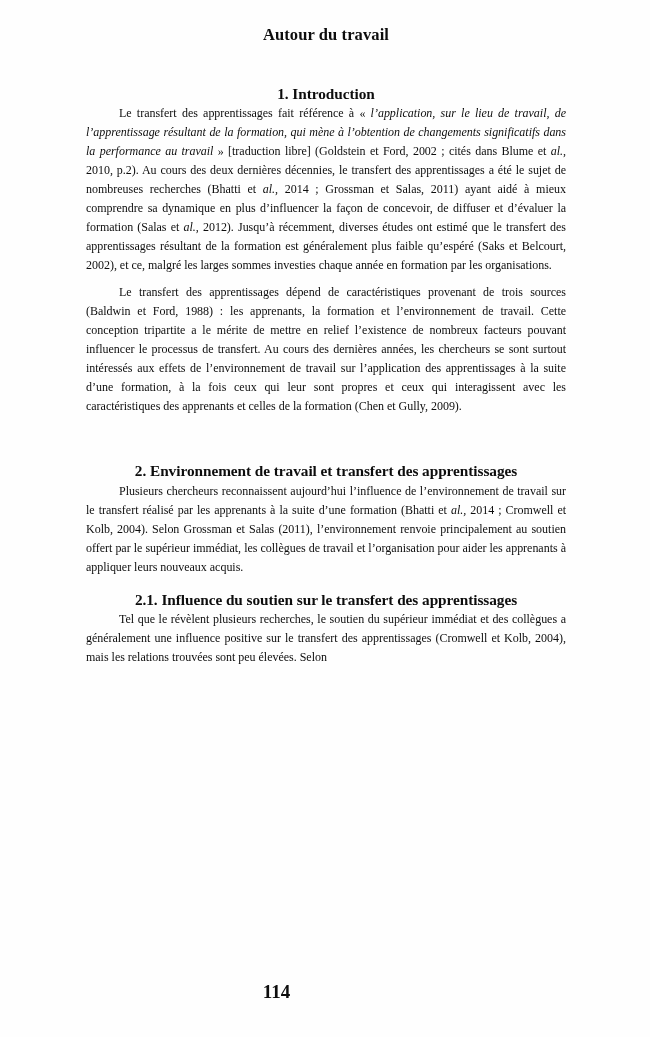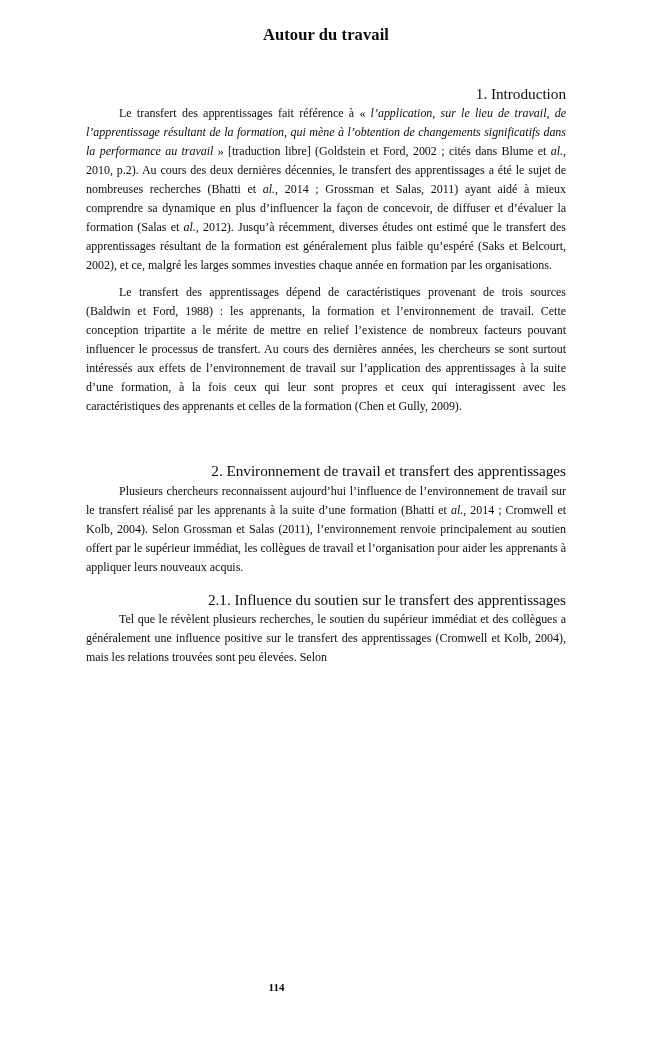--- a/index.html
+++ b/index.html
@@ -35,24 +35,24 @@
   .doc-title {
     text-align: center;
     font-weight: bold;
     font-size: 16.5px;
     line-height: 21px;
     margin-top: 24px;
     letter-spacing: 0.1px;
   }
 
   .section-heading {
-    font-weight: normal;
+    font-weight: bold;
     font-size: 15.3px;
     line-height: 21.4px;
-    text-align: right;
+    text-align: center;
     letter-spacing: -0.05px;
   }
 
   .h-intro { margin-top: 38px; }
   .h-sec2  { margin-top: 44px; }
   .h-sec21 { margin-top: 12px; }
 
   p.body-par {
     font-size: 12px;
     line-height: 19px;
@@ -69,21 +69,21 @@
 
   em { font-style: italic; }
 
   .page-number {
     position: absolute;
     left: 0;
     top: 981px;
     width: 553px;
     text-align: center;
     font-weight: bold;
-    font-size: 11px;
+    font-size: 19px;
   }
 </style>
 </head>
 <body>
 
 <div class="page">
 
   <div class="content">
 
     <div class="doc-title">Autour du travail</div>

